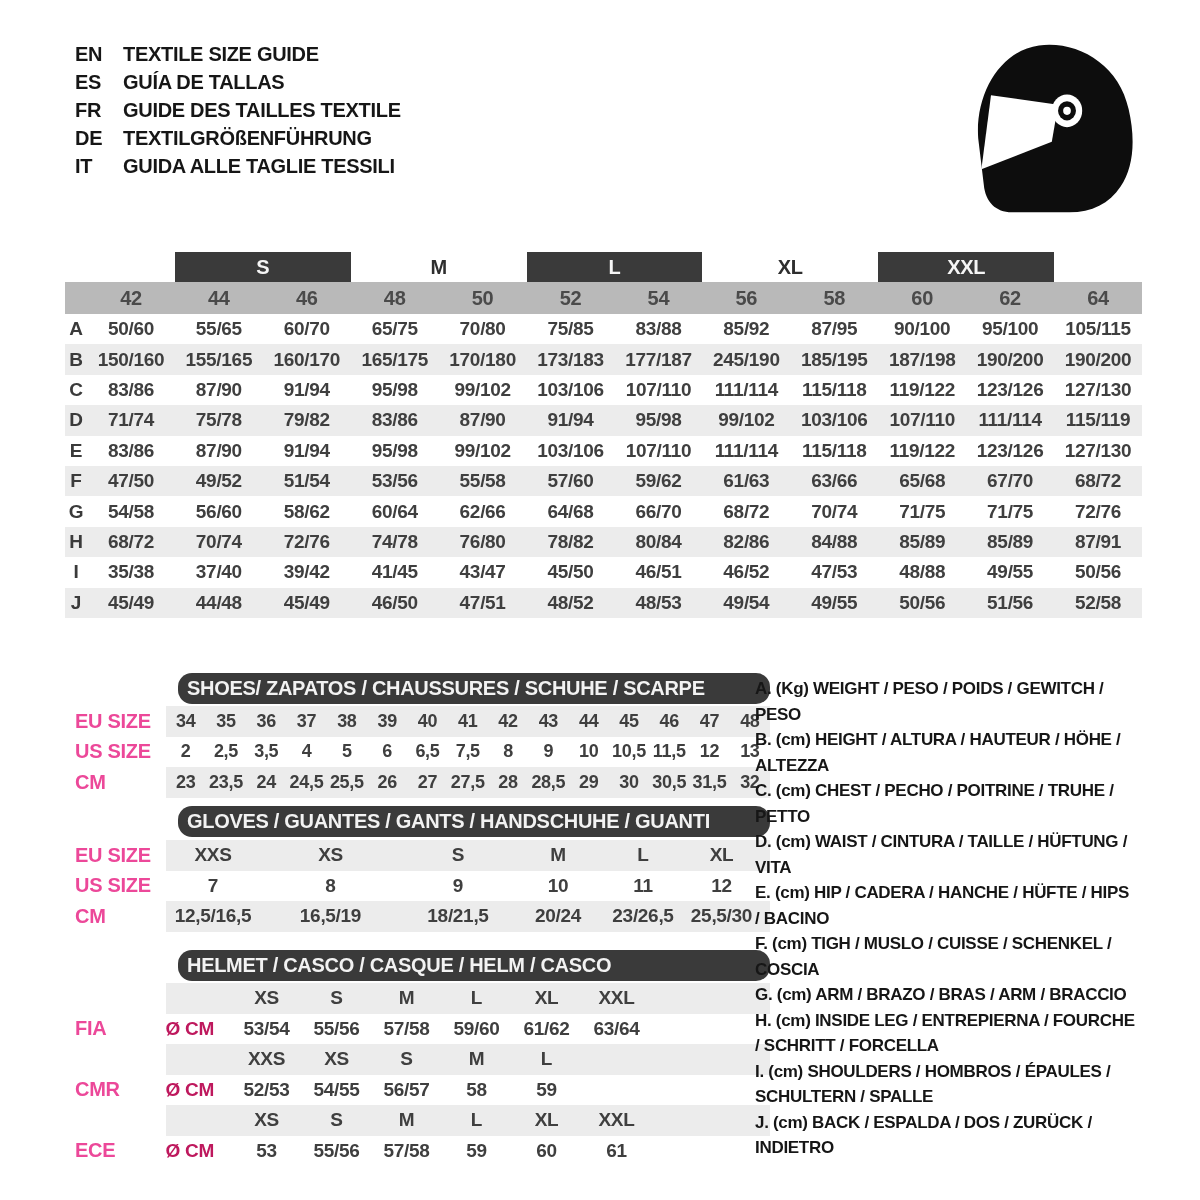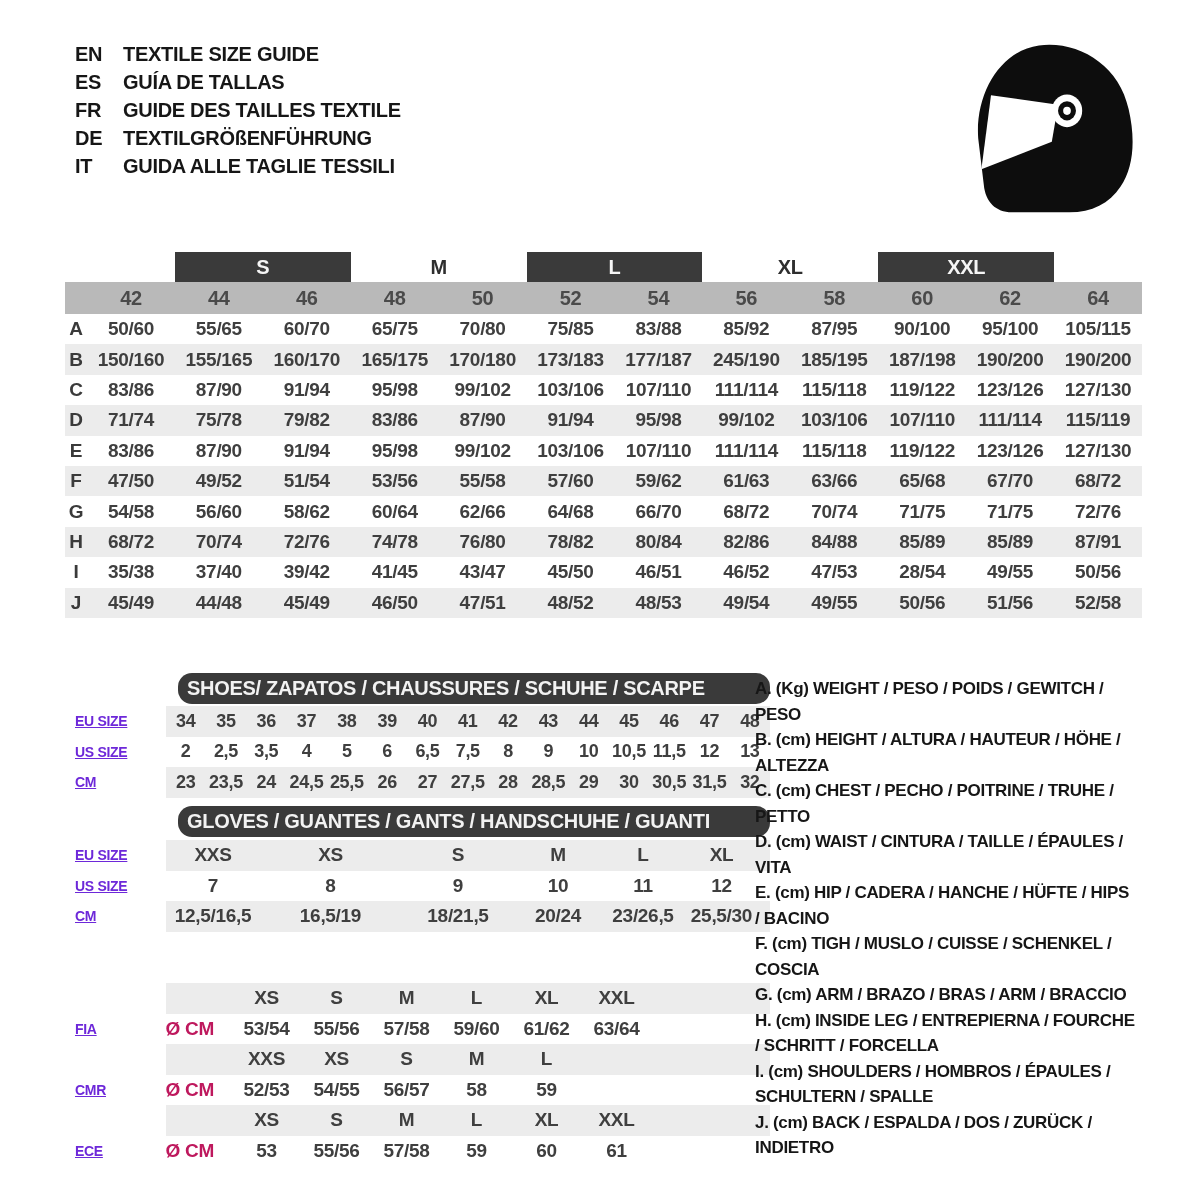--- a/index.html
+++ b/index.html
@@ -23,21 +23,21 @@
   .mt-nums .cell{color:#4a4a4a;font-size:20px;}
   .mt-row{height:30.4px;}
   .mt-row.shaded{background:#ececec;}
   .cell{display:flex;align-items:center;justify-content:center;font-size:19px;color:#3f3f3f;}
   .mt-row .letter{color:#3a3a3a;font-size:19px;}
   
   .bar{position:absolute;left:178px;width:592px;height:31px;background:#3a3a3a;color:#f2f2f2;
        display:flex;align-items:center;padding-left:9px;box-sizing:border-box;font-size:20px;white-space:nowrap;border-radius:14px;}
   .btable{position:absolute;left:75px;width:695px;}
   .brow{display:flex;height:30.5px;}
-  .blabel{width:103px;display:flex;align-items:center;font-size:14px;color:#6d28d9;text-decoration:underline;}
+  .blabel{width:103px;display:flex;align-items:center;font-size:20px;color:#ec4899;}
   .bcells{width:688px;display:grid;}
   .bcells.shaded{background:#ececec;}
   .shoes-cells{grid-template-columns:repeat(15,1fr);}
   .shoes-cells .cell{font-size:18px;}
   .gloves-cells{grid-template-columns:95px 140px 115px 85px 85px 72px;}
   .helmet-cells{grid-template-columns:66px repeat(6,70px) 1fr;}
   .helmet-cells .cell{font-size:19px;}
   .unit-cell{justify-content:flex-start !important;color:#be185d;}
   
   .legend{position:absolute;left:755px;top:676px;width:380px;}
@@ -229,21 +229,21 @@
           <div class="cell letter">I</div>
           <div class="cell">35/38</div>
           <div class="cell">37/40</div>
           <div class="cell">39/42</div>
           <div class="cell">41/45</div>
           <div class="cell">43/47</div>
           <div class="cell">45/50</div>
           <div class="cell">46/51</div>
           <div class="cell">46/52</div>
           <div class="cell">47/53</div>
-          <div class="cell">28/54</div>
+          <div class="cell">48/88</div>
           <div class="cell">49/55</div>
           <div class="cell">50/56</div>
         </div>
         <div class="mt-grid mt-row shaded">
           <div class="cell letter">J</div>
           <div class="cell">45/49</div>
           <div class="cell">44/48</div>
           <div class="cell">45/49</div>
           <div class="cell">46/50</div>
           <div class="cell">47/51</div>
@@ -352,20 +352,21 @@
           <div class="cell">12,5/16,5</div>
           <div class="cell">16,5/19</div>
           <div class="cell">18/21,5</div>
           <div class="cell">20/24</div>
           <div class="cell">23/26,5</div>
           <div class="cell">25,5/30</div>
         </div>
       </div>
     </section>
 
+  <div class="bar" style="top:950px">HELMET / CASCO / CASQUE / HELM / CASCO</div>
   <section class="btable" style="top:983px">
       <div class="brow">
         <div class="blabel"></div>
         <div class="bcells helmet-cells shaded">
           <div class="cell"></div>
           <div class="cell">XS</div>
           <div class="cell">S</div>
           <div class="cell">M</div>
           <div class="cell">L</div>
           <div class="cell">XL</div>
@@ -429,21 +430,21 @@
           <div class="cell">60</div>
           <div class="cell">61</div>
         </div>
       </div>
     </section>
 
   <aside class="legend">
       <div class="legend-item">A. (Kg) WEIGHT / PESO / POIDS / GEWITCH / PESO</div>
       <div class="legend-item">B. (cm) HEIGHT / ALTURA / HAUTEUR / HÖHE / ALTEZZA</div>
       <div class="legend-item">C. (cm) CHEST / PECHO / POITRINE / TRUHE / PETTO</div>
-      <div class="legend-item">D. (cm) WAIST / CINTURA / TAILLE / ÉPAULES / VITA</div>
+      <div class="legend-item">D. (cm) WAIST / CINTURA / TAILLE / HÜFTUNG / VITA</div>
       <div class="legend-item">E. (cm) HIP / CADERA / HANCHE / HÜFTE / HIPS /  BACINO</div>
       <div class="legend-item">F. (cm) TIGH / MUSLO / CUISSE / SCHENKEL / COSCIA</div>
       <div class="legend-item">G. (cm) ARM  / BRAZO / BRAS / ARM / BRACCIO</div>
       <div class="legend-item">H. (cm) INSIDE LEG / ENTREPIERNA / FOURCHE / SCHRITT / FORCELLA</div>
       <div class="legend-item">I. (cm) SHOULDERS / HOMBROS / ÉPAULES / SCHULTERN / SPALLE</div>
       <div class="legend-item">J. (cm) BACK / ESPALDA / DOS / ZURÜCK / INDIETRO</div>
     </aside>
 
 </div>
 

